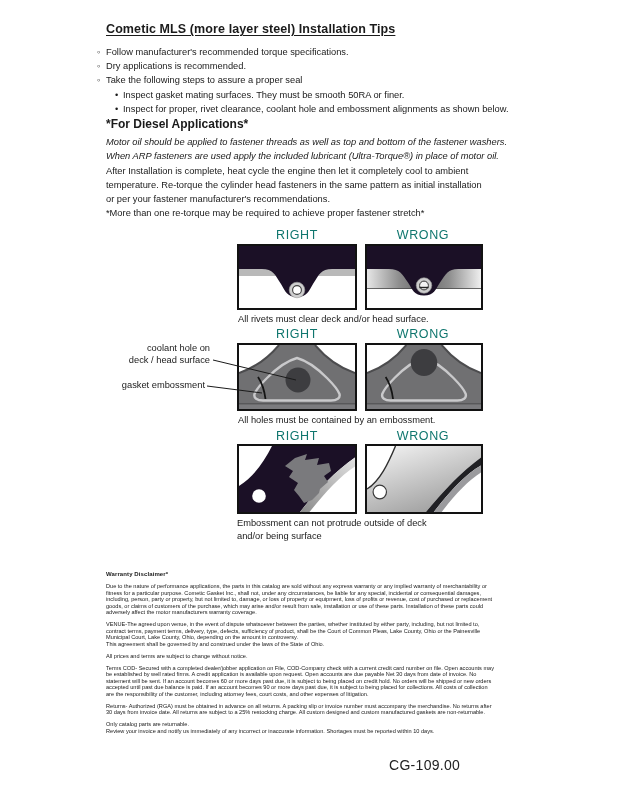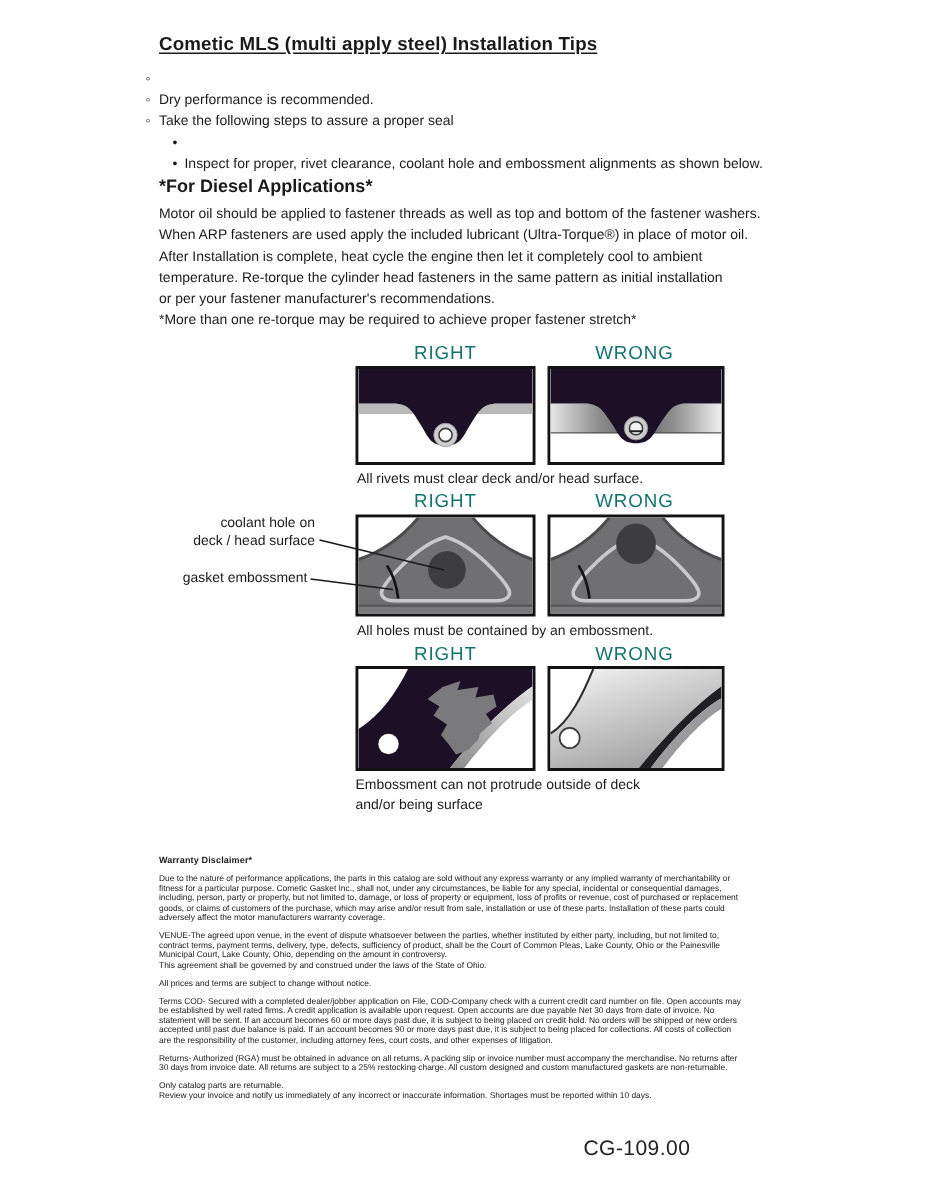--- a/index.html
+++ b/index.html
@@ -11,55 +11,57 @@
            text-decoration:underline; text-underline-offset:2px; letter-spacing:.1px; }
 
   .tips { left:97px; top:45px; font-size:9.3px; line-height:14.2px; }
   .bullet-row { display:flex; }
   .bullet-row .marker { width:9px; flex:0 0 9px; }
   .bullet-row.sub { margin-left:18px; }
   .bullet-row.sub .marker { width:8px; flex:0 0 8px; }
 
   .diesel-heading { left:106px; top:117px; font-size:12px; font-weight:bold; }
   .para { left:106px; font-size:9.3px; line-height:14.2px; white-space:pre-line; width:470px; }
-  .p1 { top:135px; } .p2 { top:164px; } .p3 { top:206px; }
+  .p1 { top:135px;font-style:italic; } .p2 { top:164px; } .p3 { top:206px; }
 
   .fig-label { width:120px; text-align:center; font-size:12.5px; letter-spacing:.6px; color:#0f766e; }
   .fig-box { border:2px solid #121212; background:#fff; }
   .fig-box svg { display:block; }
   .caption { font-size:9.3px; line-height:13px; white-space:pre-line; }
 
   .side-label { text-align:right; font-size:9.3px; line-height:12.2px; white-space:pre-line; }
 
   .warranty { left:106px; top:571px; width:414px; }
   .warranty h4 { font-size:6px; margin-bottom:6px; letter-spacing:.1px; }
   .warranty p { font-size:5.6px; line-height:6.5px; margin-bottom:5.5px; white-space:pre-line; }
 
   .doc-number { left:389px; top:757px; font-size:14px; letter-spacing:.3px; color:#222; }
   .leader-overlay { pointer-events:none; }
 </style>
 </head>
 <body>
 
-<div class="abs title">Cometic MLS (multi apply steel) Installation Tips</div>
+<div class="abs title">Cometic MLS (more layer steel) Installation Tips</div>
 
 <div class="abs tips">
   <div class="bullet-row">
     <span class="marker">◦</span>
+    <span>Follow manufacturer's recommended torque specifications.</span>
   </div>
   <div class="bullet-row">
     <span class="marker">◦</span>
-    <span>Dry performance is recommended.</span>
+    <span>Dry applications is recommended.</span>
   </div>
   <div class="bullet-row">
     <span class="marker">◦</span>
     <span>Take the following steps to assure a proper seal</span>
   </div>
   <div class="bullet-row sub">
     <span class="marker">•</span>
+    <span>Inspect gasket mating surfaces.  They must be smooth 50RA or finer.</span>
   </div>
   <div class="bullet-row sub">
     <span class="marker">•</span>
     <span>Inspect for proper, rivet clearance, coolant hole and embossment alignments as shown below.</span>
   </div>
 </div>
 
 <div class="abs diesel-heading">*For Diesel Applications*</div>
 <div class="abs para p1">Motor oil should be applied to fastener threads as well as top and bottom of the fastener washers.
 When ARP fasteners are used apply the included lubricant (Ultra-Torque®) in place of motor oil.</div>

